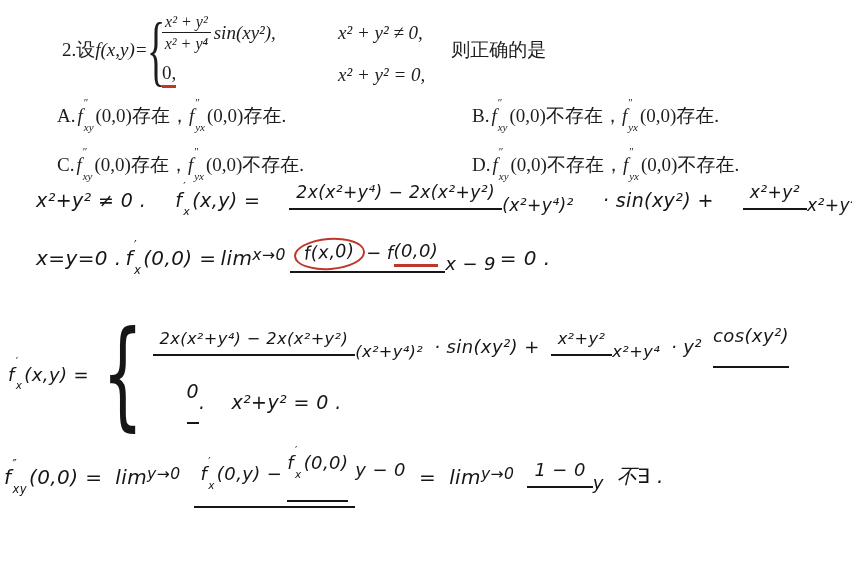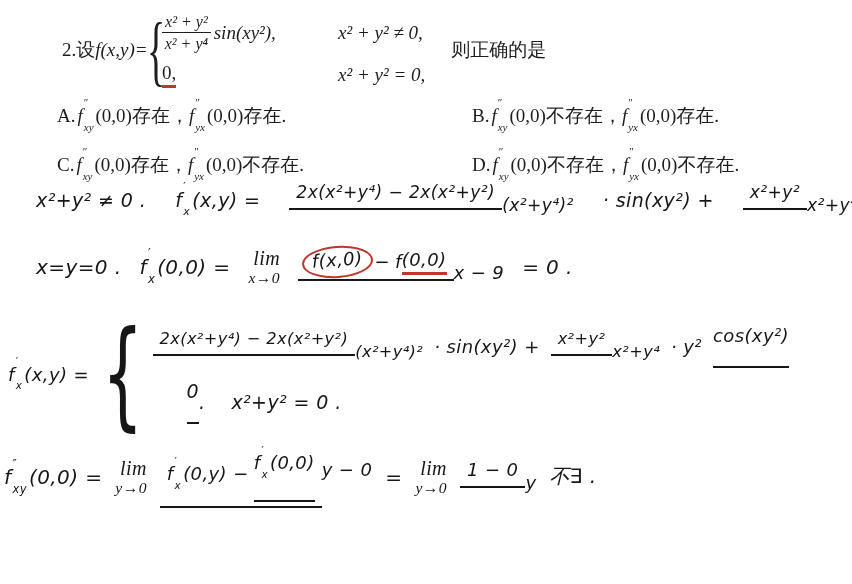--- a/index.html
+++ b/index.html
@@ -39,30 +39,30 @@
   .opt:first-child { width:415px; }
   .opt-label { margin-right:2px; }
 
   
   .hand { font-family:"DejaVu Sans",sans-serif; font-style:italic; color:var(--ink); letter-spacing:0.4px; }
   .hline { position:absolute; display:flex; align-items:center; white-space:nowrap; }
   .hfrac { display:inline-flex; flex-direction:row; align-items:flex-start; font-size:0.9em; line-height:1.25; }
   .hfrac .num { display:inline-flex; align-items:center; justify-content:center; gap:5px;
                 border-bottom:2.5px solid var(--ink); padding:0 7px 4px; }
   .hfrac .den { padding-top:13px; }
-  .lim { display:inline-flex; flex-direction:column; align-items:flex-end; line-height:1.1;font-family:Liberation Serif, serif; }
+  .lim { display:inline-flex; flex-direction:row; align-items:flex-start; line-height:1.1; }
   .lim-bot { font-size:0.78em; }
   .circle-red { display:inline-block; border:2.5px solid var(--red); border-radius:50%;
                 padding:1px 8px 4px; margin:-3px -3px; transform:rotate(-4deg); }
   .u-red { border-bottom:3px solid var(--red); padding-bottom:1px; }
   .u-black { border-bottom:2.5px solid var(--ink); padding-bottom:20px; }
   .nowrap { display:inline-flex; align-items:center; white-space:nowrap; }
 
   .hl1 { left:36px; top:182px; font-size:19px; gap:29px; }
-  .hl2 { left:36px; top:247px; font-size:20px; gap:18px; }
+  .hl2 { left:36px; top:240px; font-size:20px; gap:4px; }
   .hl3 { left:8px;  top:318px; font-size:18px; gap:8px; }
   .brace-hand { display:inline-block; font-size:118px; line-height:112px; font-style:normal;
                 transform:scale(0.55,1.0); margin:0 -16px 0 -12px; }
   .branches { display:flex; flex-direction:column; gap:12px; }
   .branch { display:flex; align-items:center; gap:11px; }
   .branch-2 { margin-left:34px; gap:26px; font-size:19px; }
   .hl4 { left:4px; top:446px; font-size:20px; gap:13px; }
 </style>
 </head>
 <body>

